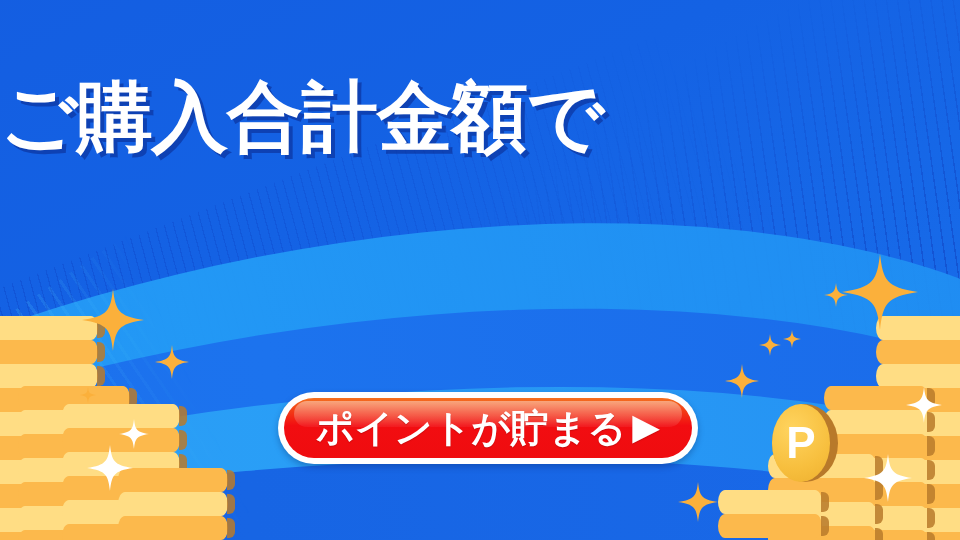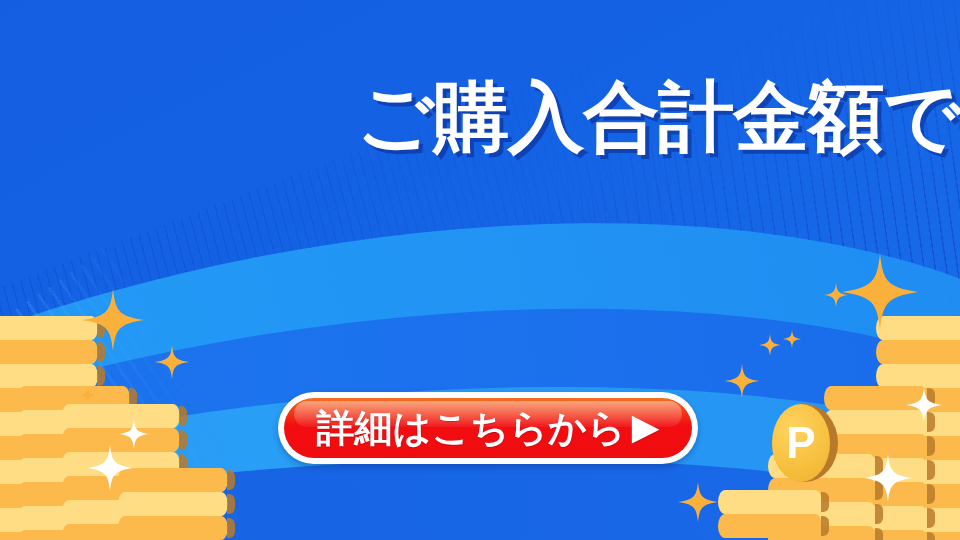--- a/index.html
+++ b/index.html
@@ -186,21 +186,21 @@
     font-weight:bold;
     font-family:"Liberation Sans", sans-serif;
     line-height:1;
   }
 
   
   .headline{
     position:absolute;
     left:0; right:0;
     top:74px;
-    text-align:right;
+    text-align:left;
     z-index:30;
     pointer-events:none;
   }
   .headline .line{
     color:#ffffff;
     font-family:"DejaVu Sans", sans-serif;
     font-weight:bold;
     font-size:76px;
     line-height:1.12;
     letter-spacing:-1px;
@@ -419,19 +419,19 @@
   </div>
 
   <div class="headline">
     <div class="line line1">ご購入合計金額で</div>
   </div>
 
   <button class="cta">
     <span class="inner">
       <span class="gloss"></span>
       <span class="label">
-        <span>詳細はこちらから</span>
+        <span>ポイントが貯まる</span>
         <span class="arrow">▶</span>
       </span>
     </span>
   </button>
 
 </div>
 
 </body></html>

